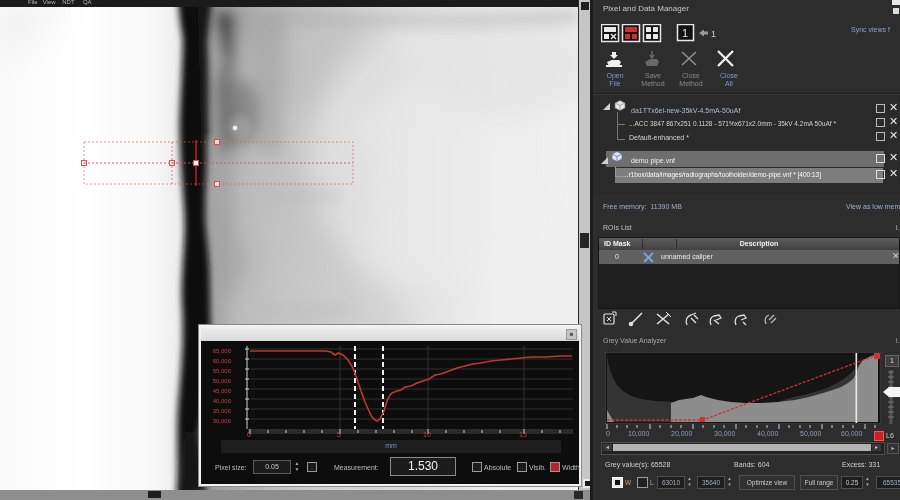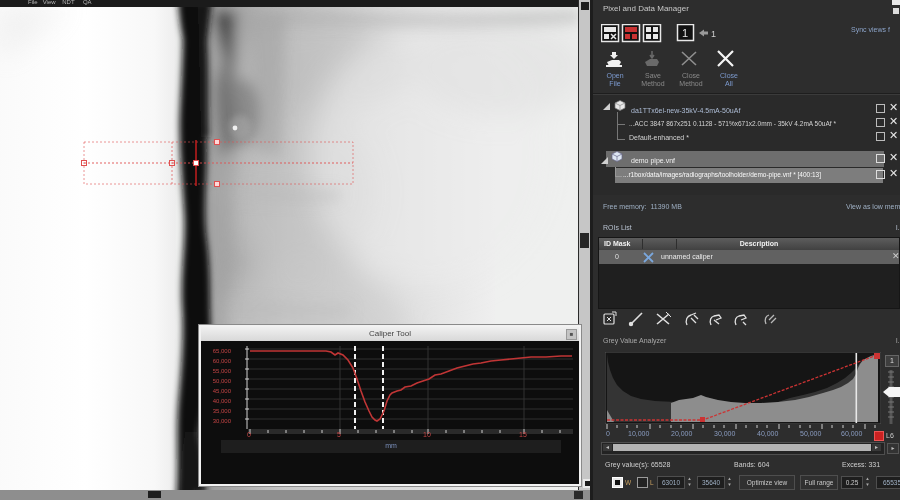--- a/index.html
+++ b/index.html
@@ -130,21 +130,20 @@
   <div class="abs" style="left:1px;top:233px;width:9px;height:15px;background:#262626;"></div>
 </div>
 <div class="abs" style="left:0;top:490px;width:590px;height:10px;background:#8e8e8e;">
   <div class="abs" style="left:148px;top:1px;width:13px;height:7px;background:#1e1e1e;"></div>
   <div class="abs" style="left:574px;top:1px;width:9px;height:8px;background:#2a2a2a;"></div>
 </div>
 
 <div class="abs" style="left:199px;top:325px;width:378px;height:157px;background:#0d0d0d;border:2px solid #f2f2f2;box-shadow:0 0 0 1px #8a8a8a;">
 
   <div class="abs" style="left:0;top:0;width:378px;height:14px;background:linear-gradient(#f0f0f0,#d8d8d8);">
-    <div style="text-align:center;font-size:8px;color:#444;padding-top:2px;">Caliper Tool</div>
     <div class="abs" style="right:2px;top:2px;width:9px;height:9px;background:#c4c4c4;border:1px solid #999;font-size:6px;color:#555;text-align:center;line-height:8px;">■</div>
   </div>
 
   <svg class="abs" style="left:0;top:14px;" width="378" height="105" viewBox="0 0 378 105">
     <rect x="0" y="0" width="378" height="105" fill="#0d0d0d"></rect>
 
     <g stroke="#313131" stroke-width="1">
       <line x1="47" y1="8" x2="372" y2="8"></line>
       <line x1="47" y1="18" x2="372" y2="18"></line>
       <line x1="47" y1="28" x2="372" y2="28"></line>
@@ -212,20 +211,34 @@
     <span class="abs" style="left:46px;">0</span>
     <span class="abs" style="left:136px;">5</span>
     <span class="abs" style="left:222px;">10</span>
     <span class="abs" style="left:318px;">15</span>
   </div>
 
   <div class="abs" style="left:20px;top:113px;width:340px;height:13px;background:#1e1e1e;">
     <div style="text-align:center;font-size:7px;color:#7a8fbb;padding-top:2px;">mm</div>
   </div>
 
+  <div class="abs" style="left:0;top:130px;width:378px;height:26px;font-size:7px;color:#bdbdbd;">
+    <span class="abs" style="left:14px;top:7px;">Pixel size:</span>
+    <span class="abs" style="left:52px;top:3px;width:36px;height:12px;background:#1c1c1c;border:1px solid #5a5a5a;color:#c8c8c8;text-align:center;line-height:12px;">0.05</span>
+    <span class="abs" style="left:92px;top:3px;width:8px;height:13px;color:#aaa;font-size:5px;line-height:6px;text-align:center;">▲<br>▼</span>
+    <span class="abs" style="left:106px;top:5px;width:8px;height:8px;border:1px solid #9a9a9a;background:#1c1c1c;"></span>
+    <span class="abs" style="left:133px;top:7px;">Measurement:</span>
+    <span class="abs" style="left:189px;top:0px;width:64px;height:17px;background:#1c1c1c;border:1px solid #8a8a8a;color:#f2f2f2;text-align:center;line-height:17px;font-size:12px;">1.530</span>
+    <span class="abs" style="left:271px;top:5px;width:8px;height:8px;border:1px solid #9a9a9a;background:#1c1c1c;"></span>
+    <span class="abs" style="left:283px;top:7px;">Absolute</span>
+    <span class="abs" style="left:316px;top:5px;width:8px;height:8px;border:1px solid #9a9a9a;background:#1c1c1c;"></span>
+    <span class="abs" style="left:328px;top:7px;">Visib.</span>
+    <span class="abs" style="left:349px;top:5px;width:8px;height:8px;border:1px solid #9a9a9a;background:#b22;"></span>
+    <span class="abs" style="left:361px;top:7px;">Width</span>
+  </div>
   </div>
 </div>
 
 <div class="abs" style="left:583px;top:479px;width:9px;height:9px;background:#e8e8e8;">
     <div class="abs" style="left:2px;top:2px;width:5px;height:5px;background:#1a1a1a;"></div>
   </div>
 
 <div class="abs" style="left:590px;top:0;width:310px;height:500px;background:#2d2d2d;border-left:3px solid #1d1d1d;overflow:hidden;">
 
   <div class="abs" style="left:299px;top:0;width:11px;height:5px;background:#e8e8e8;"></div>

